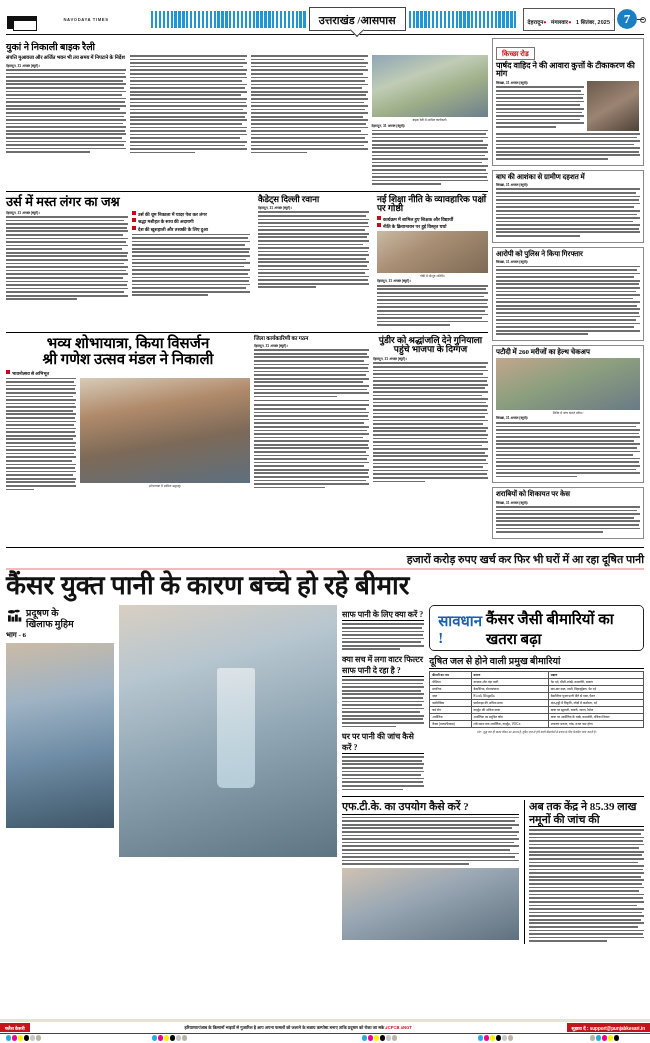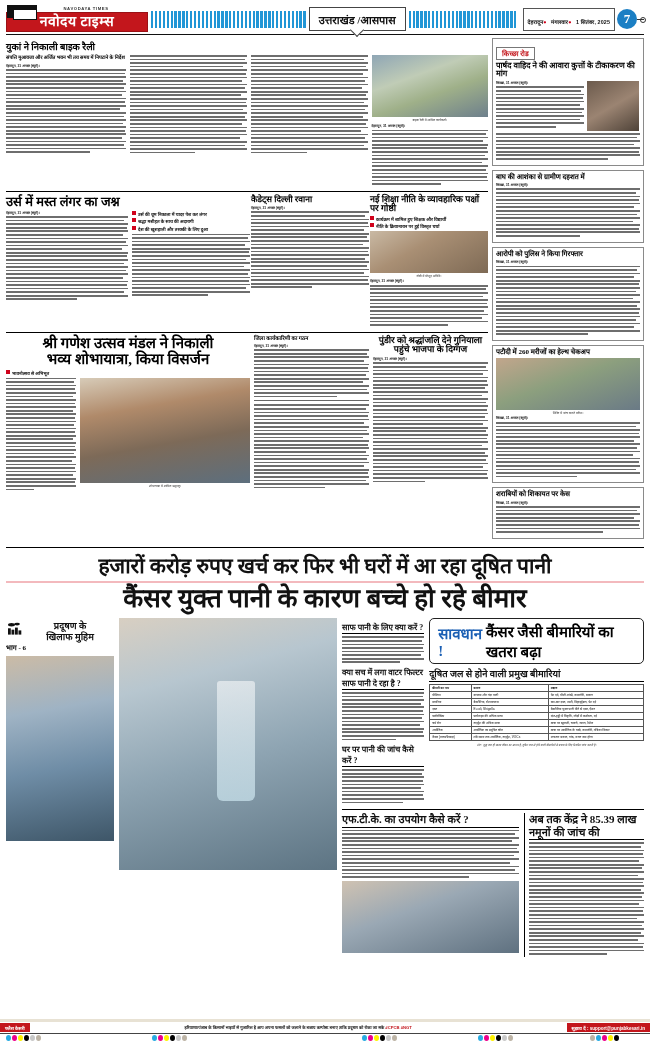--- a/index.html
+++ b/index.html
@@ -62,25 +62,25 @@
   .bullet { display:inline-block; width:4px; height:4px; background:#d0021b; margin-right:2px; vertical-align:1px;}
   .kicker { font-size:4.6px; font-weight:bold; margin-bottom:1.5px; }
 
   .sec-label { background:#fff; border:1px solid #777; display:inline-block; padding:1px 5px; font-size:7px; font-weight:bold; color:#c3161c; font-family:"Liberation Serif",serif;}
 
   
   .rbox { border:1px solid #8a8a8a; padding:3px; margin-bottom:4px; }
 
   
   .campaign { margin-top:4px; padding:0 6px; }
-  .camp-k { font-family:"Liberation Serif",serif; font-weight:bold; font-size:21px; text-align:center; border-bottom:2px solid #f3b9bd; padding-bottom:2px;}
-  .camp-h { font-family:"Liberation Serif",serif; font-weight:bold; font-size:26px; text-align:center; line-height:1.1; margin-top:2px;}
+  .camp-k { font-family:"Liberation Serif",serif; font-weight:bold; font-size:11px; text-align:right; border-bottom:2px solid #f3b9bd; padding-bottom:2px;}
+  .camp-h { font-family:"Liberation Serif",serif; font-weight:bold; font-size:26px; text-align:left; line-height:1.1; margin-top:2px;}
   .pk-logo { background:#c3161c; border:1.5px solid #fff; box-shadow:0 0 0 1px #c3161c; border-radius:3px; text-align:center; padding:3px 4px; }
   .pk-logo span { color:#fff; font-weight:bold; font-size:11px; font-family:"Liberation Serif",serif;}
-  .pk-sub { font-family:"Liberation Serif",serif; font-weight:bold; font-size:9.5px; line-height:1.15; padding-left:20px; position:relative; margin-top:3px;text-align:center;}
+  .pk-sub { font-family:"Liberation Serif",serif; font-weight:bold; font-size:9.5px; line-height:1.15; padding-left:20px; position:relative; margin-top:3px;}
   .pk-icon { position:absolute; left:0; top:1px; width:18px; height:14px; }
   .blue-banner { border:1.4px solid #222; border-radius:5px; padding:2px 8px; display:flex; align-items:center; gap:4px; }
   .blue-banner .b1 { color:#1a5fb4; font-weight:bold; font-size:15px; font-family:"Liberation Serif",serif;}
   .blue-banner .b2 { color:#000; font-weight:bold; font-size:15px; font-family:"Liberation Serif",serif;}
 
   
   table.dz { width:100%; border-collapse:collapse; font-size:3.2px; }
   table.dz th, table.dz td { border:.5px solid #555; padding:1px 2px; text-align:left; vertical-align:middle; }
   table.dz th { font-weight:bold; background:#fff; }
   .tbl-title { font-family:"Liberation Serif",serif; font-weight:bold; font-size:9.5px; border-bottom:1px solid #000; padding-bottom:1px; margin-bottom:2px; }
@@ -102,23 +102,20 @@
 </style>
 </head>
 <body>
 
 <div class="page">
 
   <div class="masthead">
     <div class="logo-block">
       <div class="logo-corner"></div>
       <div class="logo-eng">NAVODAYA TIMES</div>
-      <div class="logo-box">
-        <div class="logo-hi">नवोदय टाइम्स</div>
-      </div>
     </div>
     <div class="bars">
       <i></i>
         <i></i>
         <i></i>
         <i></i>
         <i></i>
         <i></i>
         <i></i>
         <i></i>
@@ -335,21 +332,21 @@
                 <i style="width:99%"></i>
                 <i style="width:100%"></i>
                 <i style="width:60%"></i>
             </span>
           </div>
         </div>
       </div>
 
       <div class="rule" style="margin:4px 0 3px;"></div>
 
-      <div style="display:flex;gap:1px;">
+      <div style="display:flex;gap:8px;">
         <div style="width:244px;">
           <div class="hl" style="font-size:13px;">उर्स में मस्त लंगर का जश्न</div>
           <div style="display:flex;gap:4px;margin-top:2px;">
             <div class="c1">
               <div class="body-text">
                 <span class="dateline">देहरादून, 31 अगस्त (ब्यूरो)।</span>
                 <span class="greek dense">
                   <i style="width:100%"></i>
                     <i style="width:97%"></i>
                     <i style="width:100%"></i>
@@ -459,22 +456,22 @@
                 <i style="width:66%"></i>
             </span>
           </div>
         </div>
       </div>
 
       <div class="rule" style="margin:4px 0 3px;"></div>
 
       <div style="display:flex;gap:4px;">
         <div style="width:244px;">
+          <div class="hl" style="font-size:15px;text-align:center;">भव्य शोभायात्रा, किया विसर्जन</div>
           <div class="hl" style="font-size:15px;text-align:center;">श्री गणेश उत्सव मंडल ने निकाली</div>
-          <div class="hl" style="font-size:15px;text-align:center;">भव्य शोभायात्रा, किया विसर्जन</div>
           <div class="kicker" style="margin-top:2px;"><span class="bullet"></span><span>भावनोत्सव से अभिभूत</span></div>
           <div style="display:flex;gap:4px;margin-top:2px;">
             <div style="width:70px;">
               <div class="body-text">
                   <span class="greek dense">
                 <i style="width:100%"></i>
                     <i style="width:97%"></i>
                     <i style="width:100%"></i>
                     <i style="width:99%"></i>
                     <i style="width:100%"></i>

